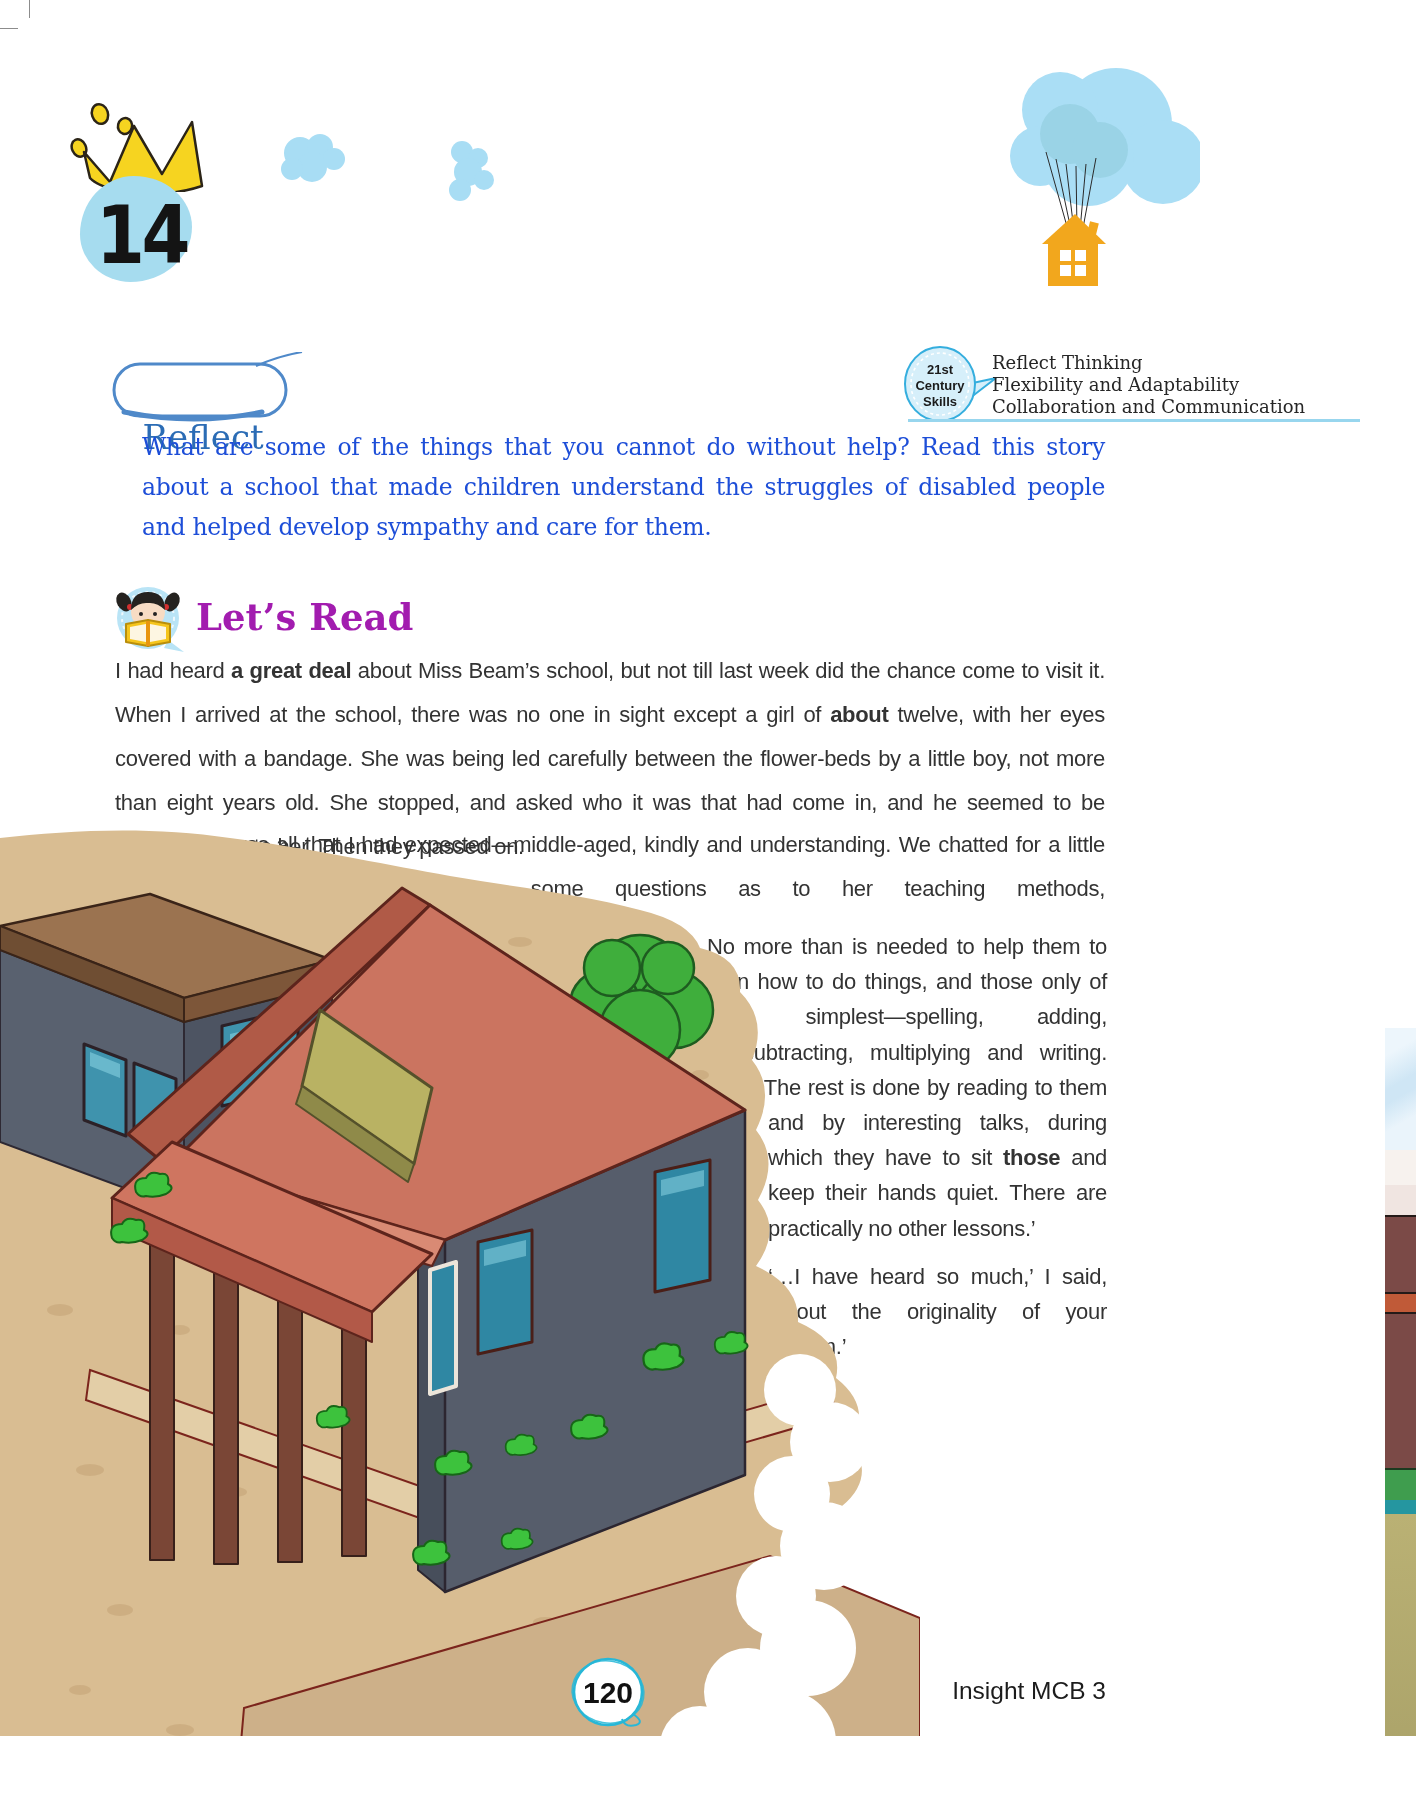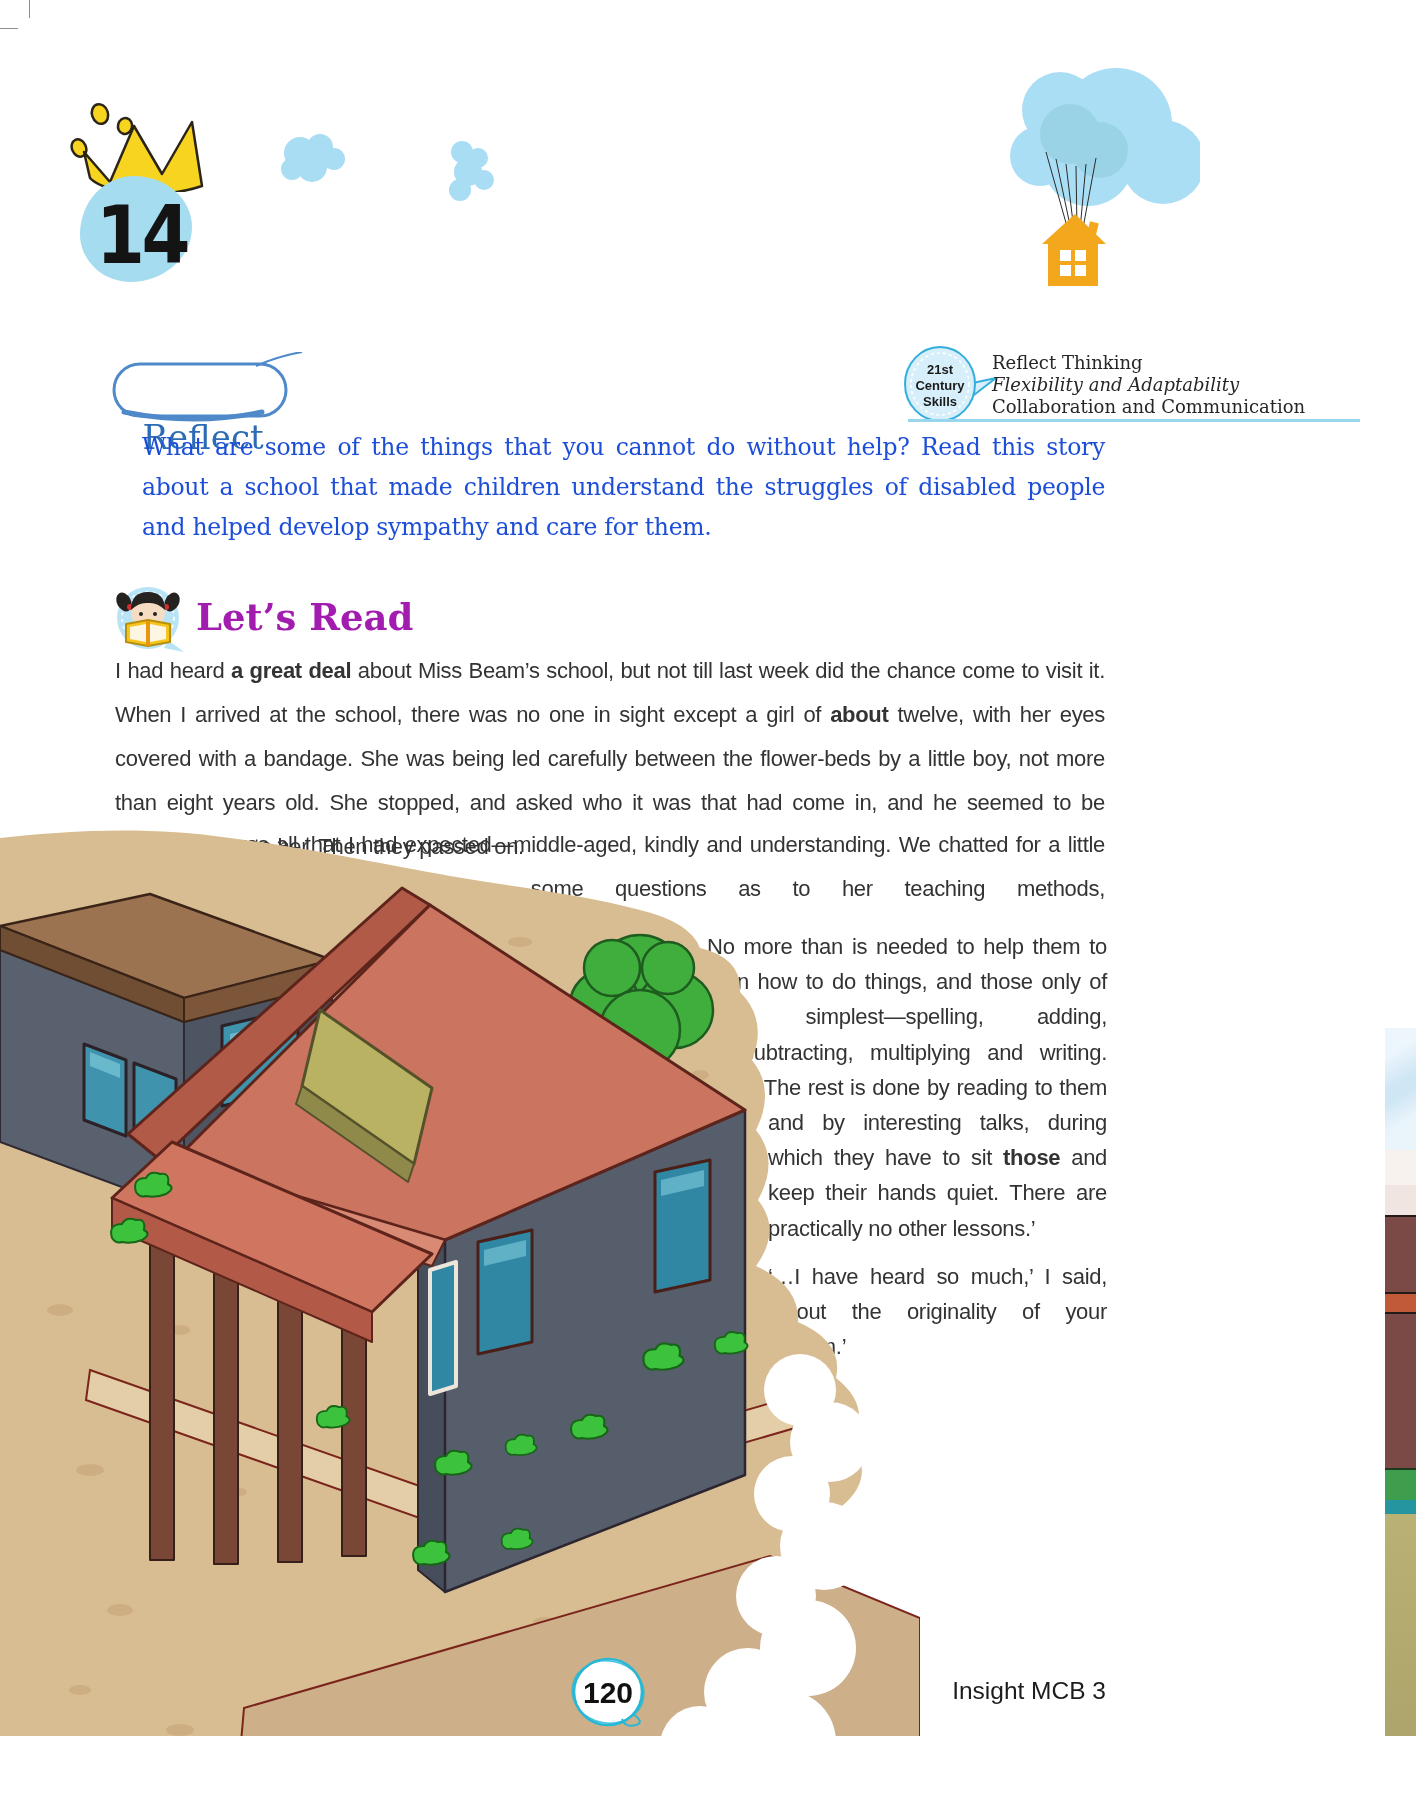--- a/index.html
+++ b/index.html
@@ -131,21 +131,21 @@
 
   <svg class="abs" style="left:902px;top:344px;" width="100" height="84" viewBox="0 0 100 84">
     <polygon points="66,40 94,34 68,54" fill="#d6effa" stroke="#35aede" stroke-width="2"></polygon>
     <ellipse cx="38" cy="40" rx="35" ry="37" fill="#d6effa" stroke="#35aede" stroke-width="2"></ellipse>
     <ellipse cx="38" cy="40" rx="29" ry="31" fill="none" stroke="#ffffff" stroke-width="1.6" stroke-dasharray="3 3"></ellipse>
     <text x="38" y="30" text-anchor="middle" font-family="Liberation Sans, sans-serif" font-size="13" font-weight="bold" fill="#1a1a1a">21st</text>
     <text x="38" y="46" text-anchor="middle" font-family="Liberation Sans, sans-serif" font-size="13" font-weight="bold" fill="#1a1a1a">Century</text>
     <text x="38" y="62" text-anchor="middle" font-family="Liberation Sans, sans-serif" font-size="13" font-weight="bold" fill="#1a1a1a">Skills</text>
   </svg>
   <div class="skill-line" style="top:352px;">Reflect Thinking</div>
-  <div class="skill-line" style="top:374px;font-style:italic;">Flexibility and Adaptability</div>
+  <div class="skill-line" style="top:374px;">Flexibility and Adaptability</div>
   <div class="skill-line" style="top:396px;">Collaboration and Communication</div>
   <div class="skills-rule"></div>
 
   <svg class="abs" style="left:110px;top:352px;" width="196" height="76" viewBox="0 0 196 76">
     <rect x="4" y="12" width="172" height="52" rx="26" fill="none" stroke="#4f89c9" stroke-width="3"></rect>
     <path d="M14 60 Q85 74 152 60" fill="none" stroke="#4f89c9" stroke-width="5" stroke-linecap="round"></path>
     <path d="M146 14 Q168 4 192 0" fill="none" stroke="#4f89c9" stroke-width="2"></path>
   </svg>
   <div class="reflect-word">Reflect</div>
   <div class="reflect-text">What are some of the things that you cannot do without help? Read this story about a school that made children understand the struggles of disabled people and helped develop sympathy and care for them.</div>

